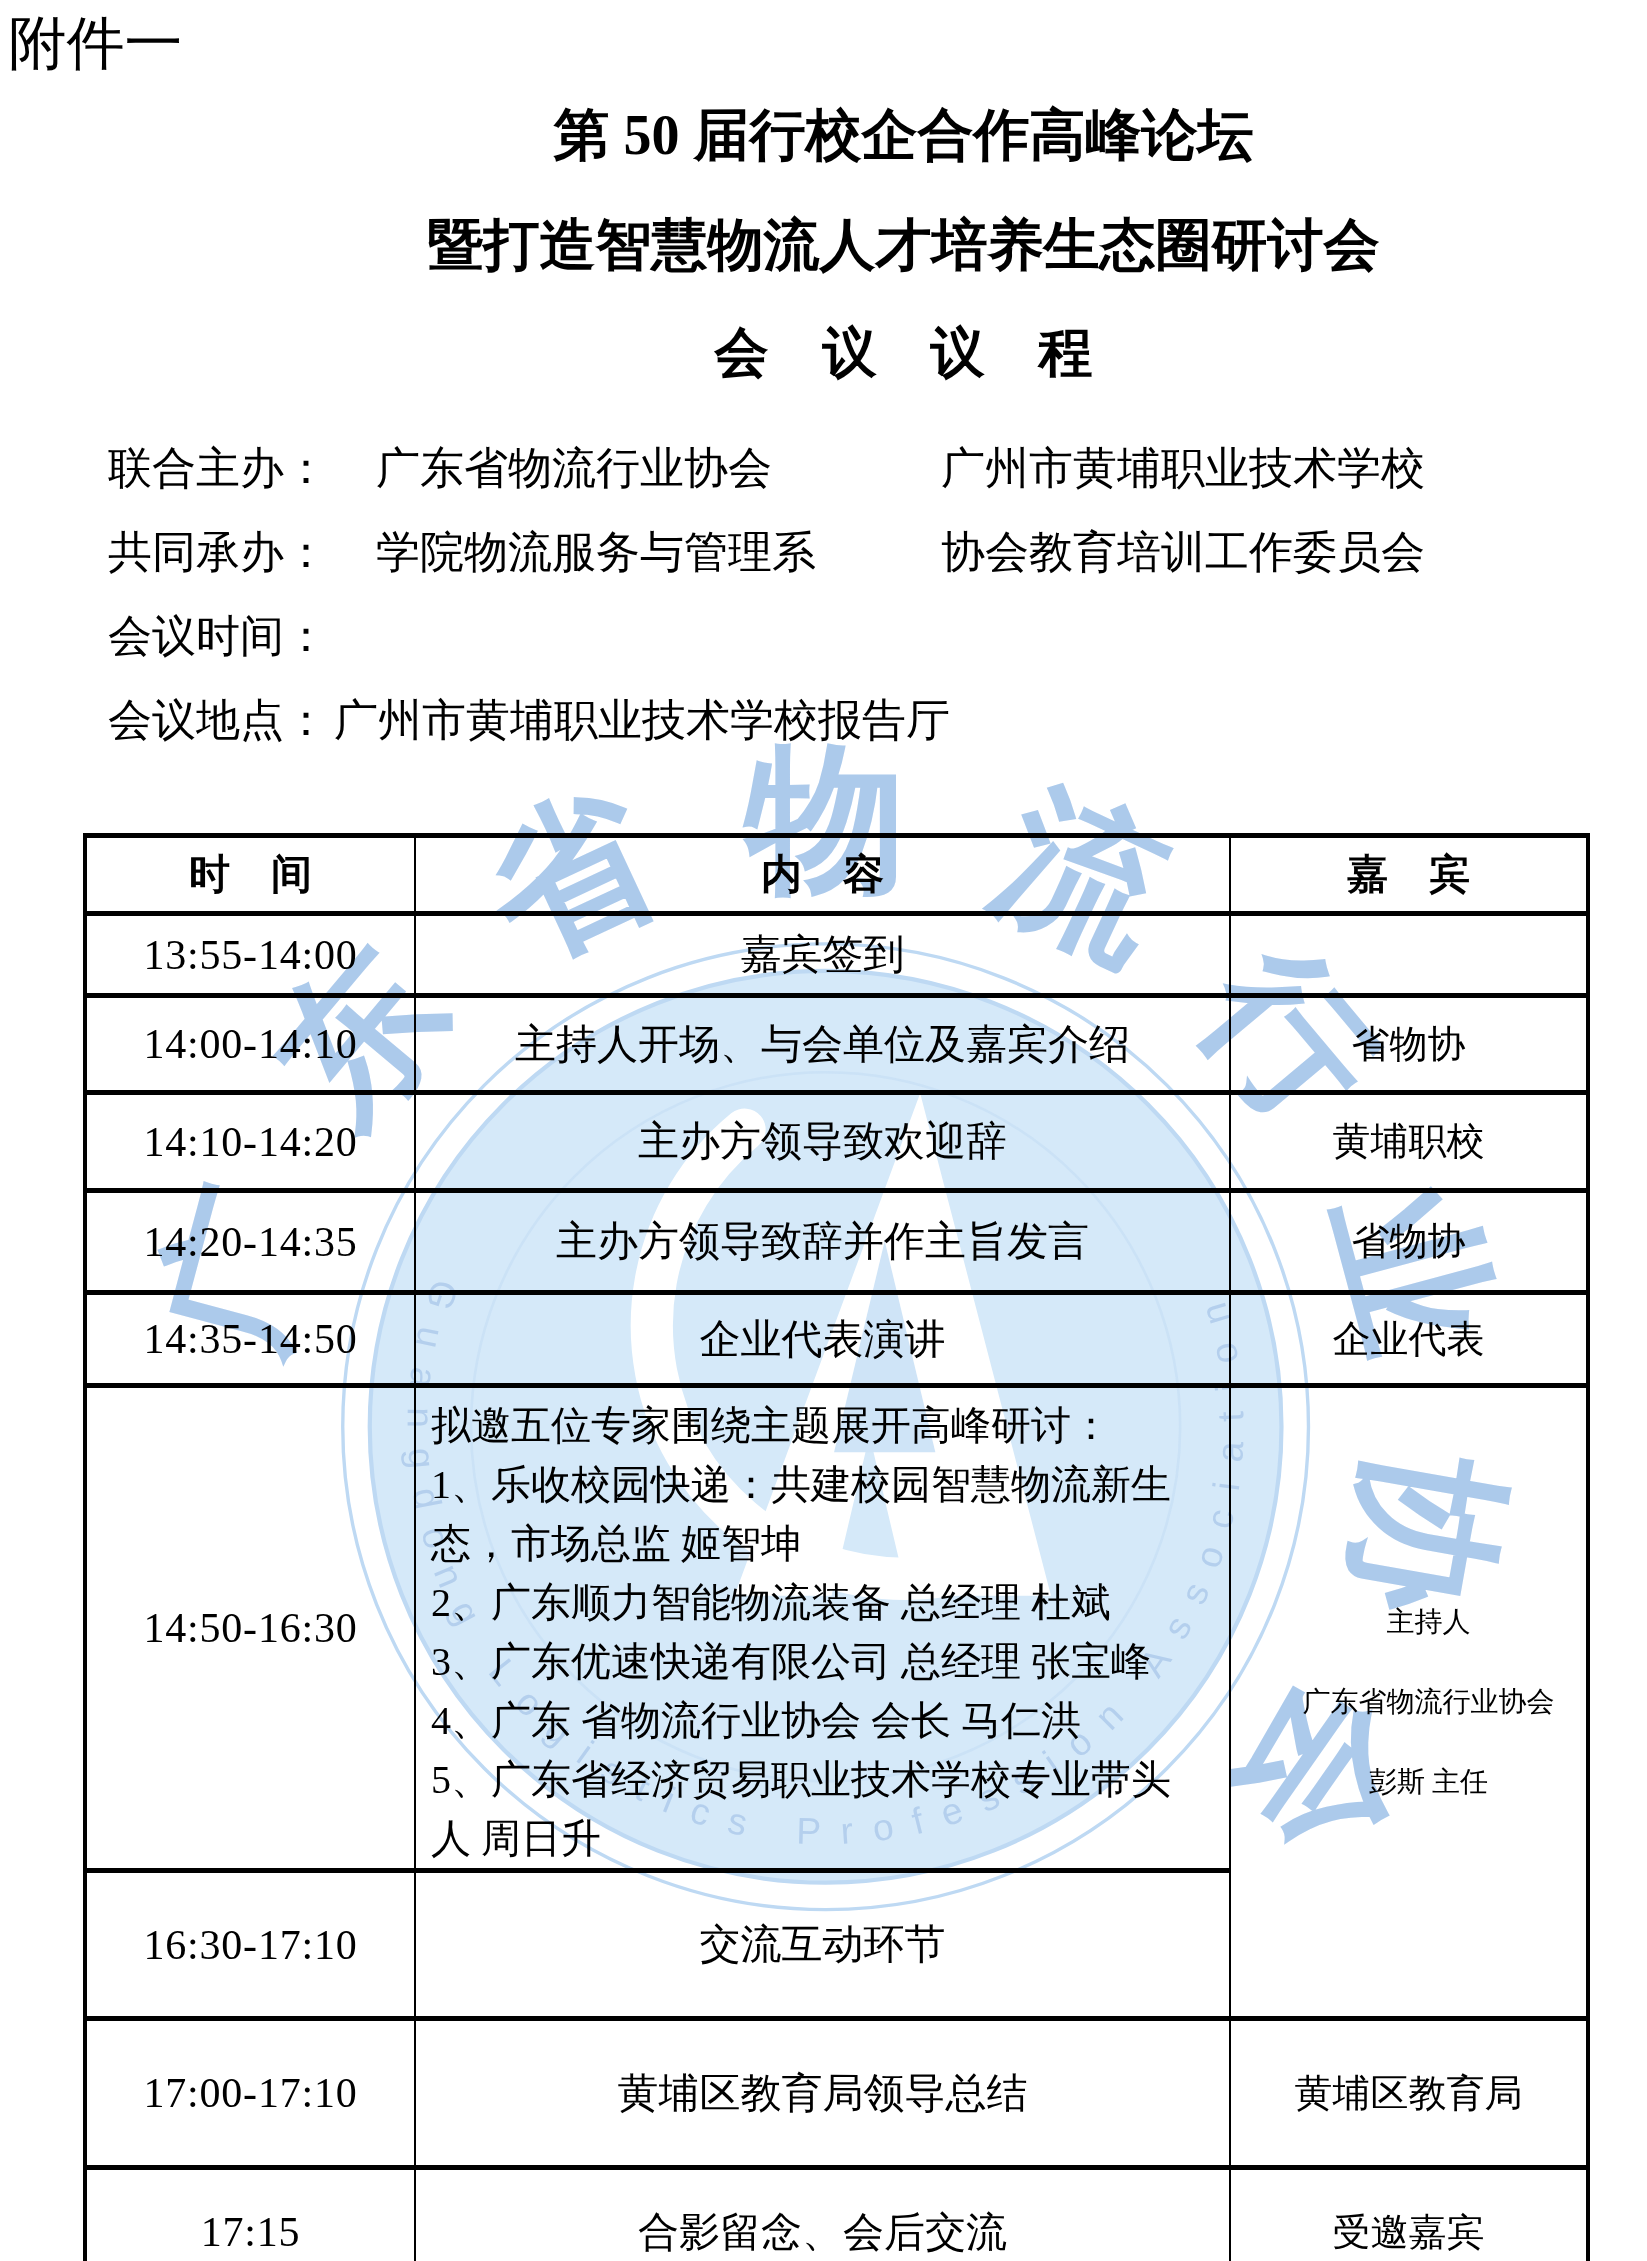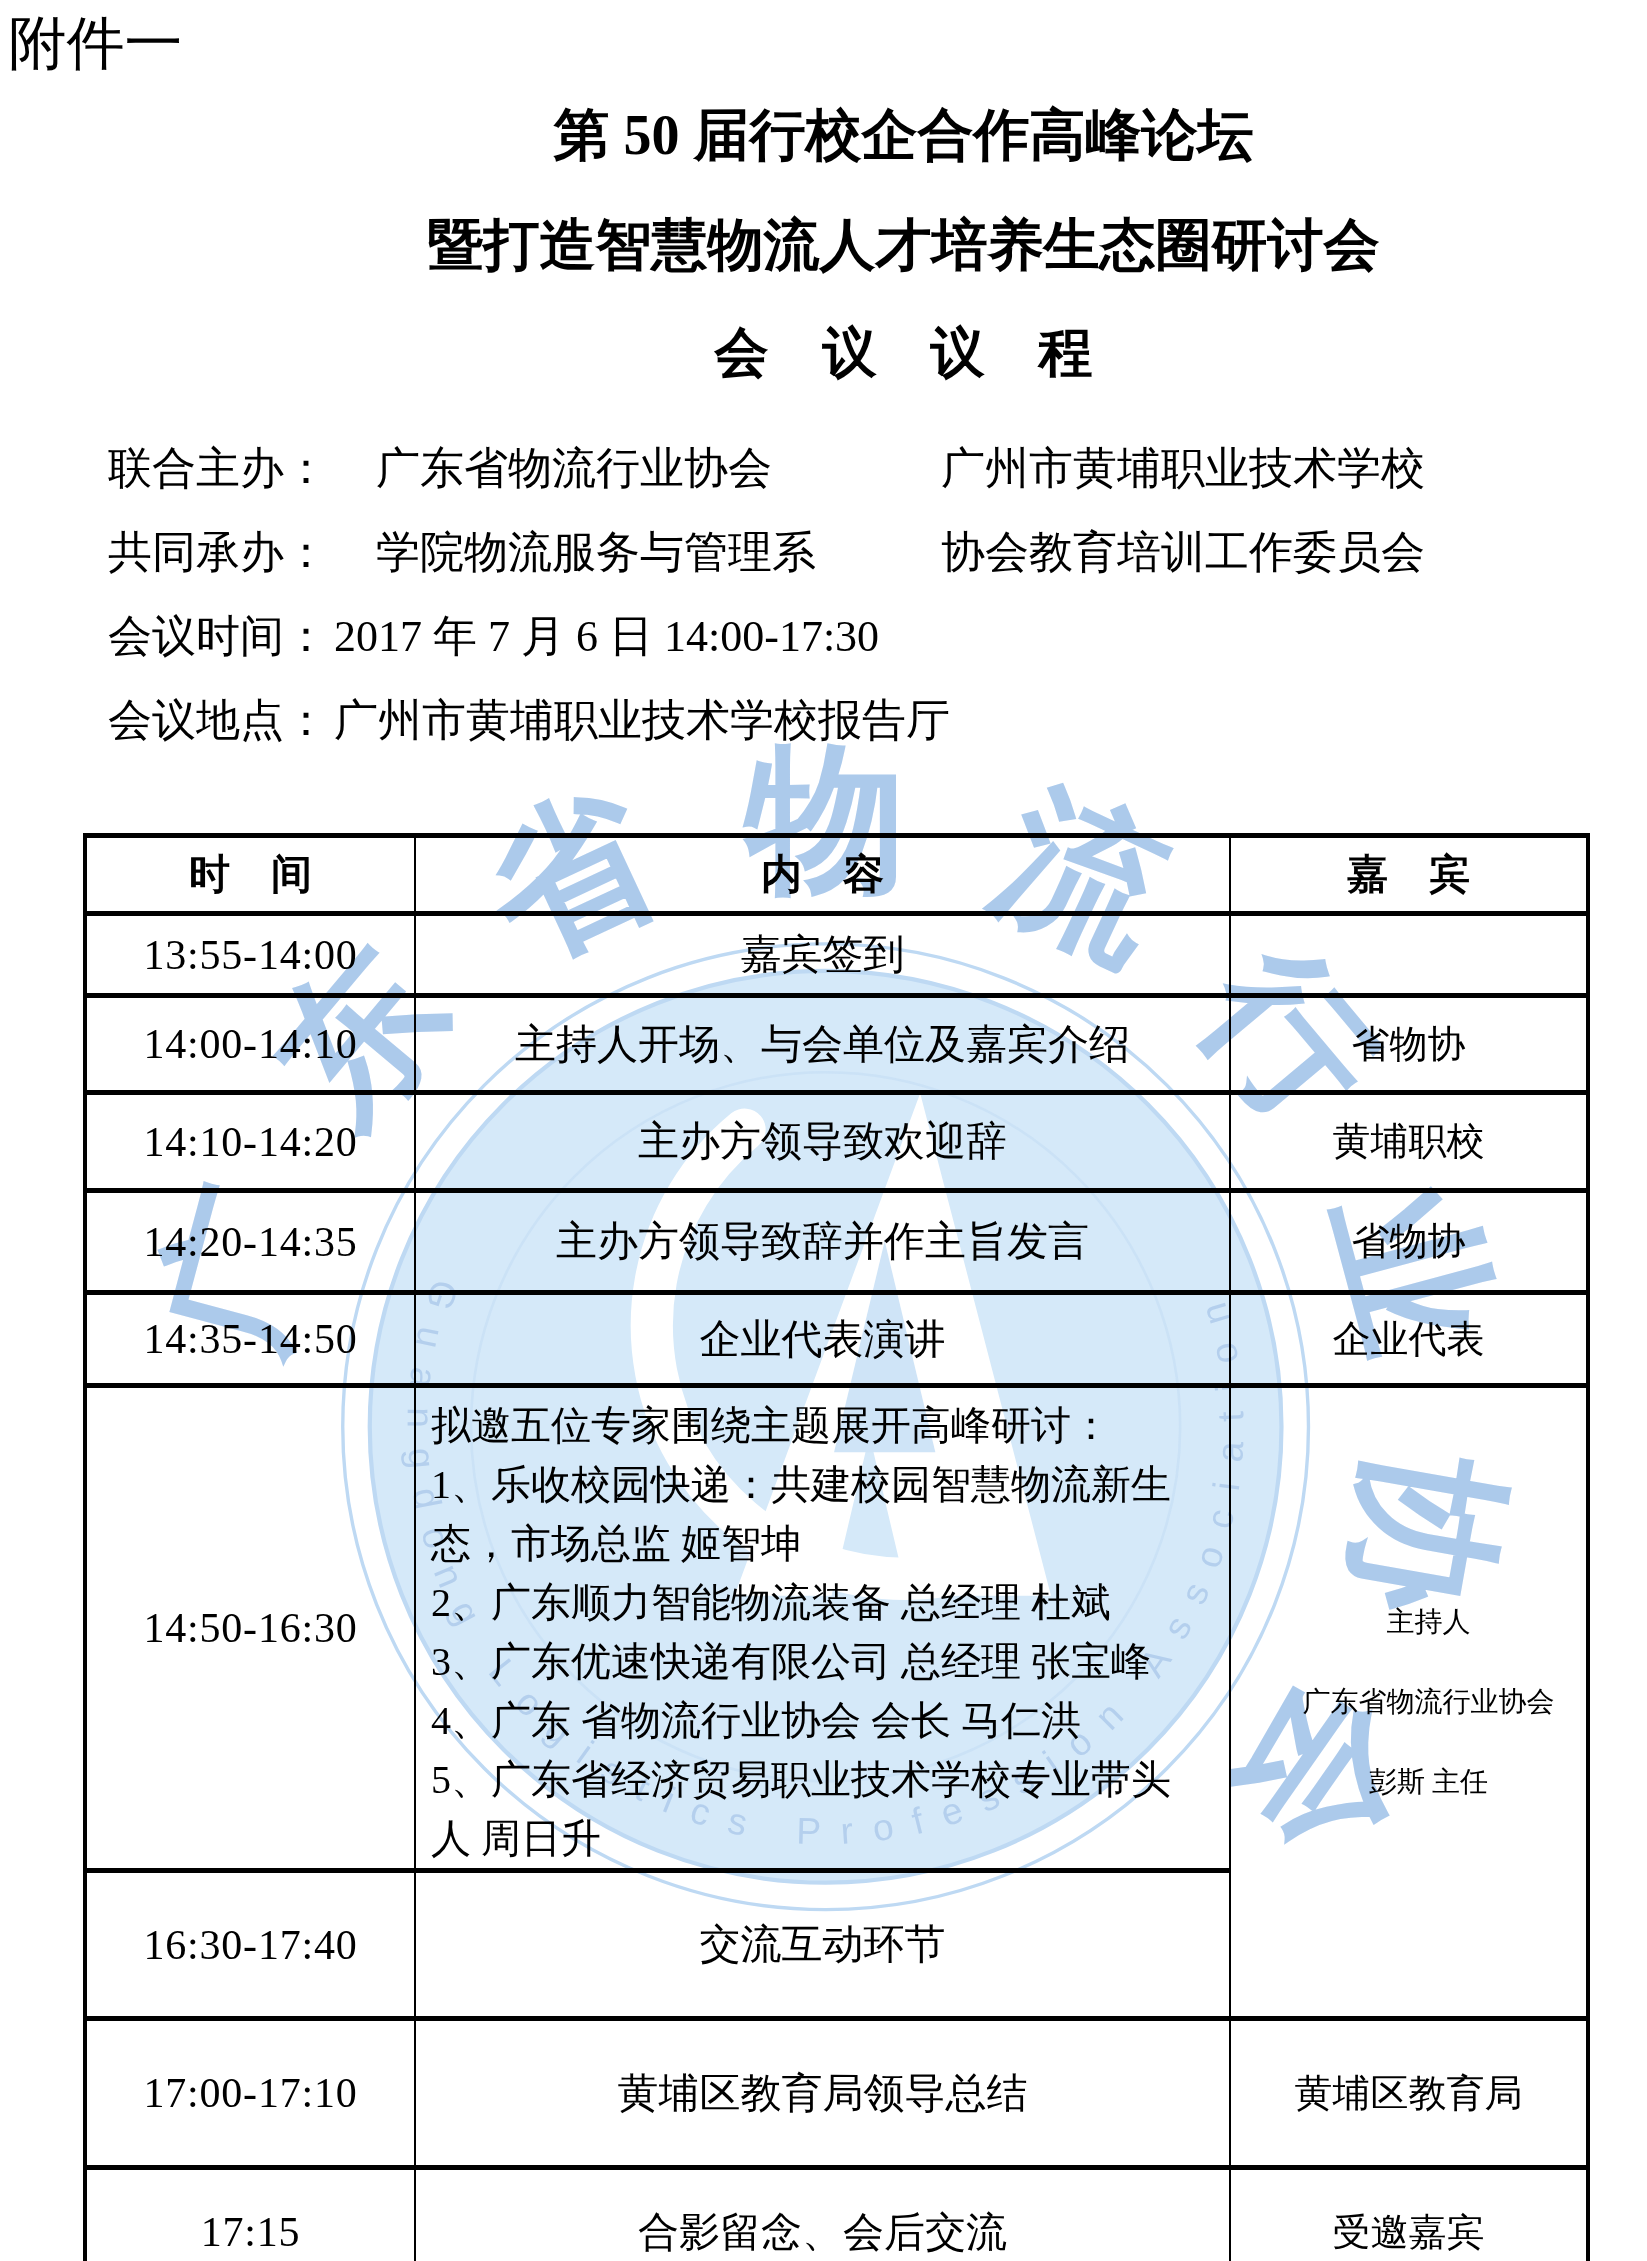--- a/index.html
+++ b/index.html
@@ -97,21 +97,20 @@
       <span class="seg-a">广东省物流行业协会</span>
       <span class="seg-b">广州市黄埔职业技术学校</span>
     </div>
     <div class="info-line">
       <span class="seg-label">共同承办：</span>
       <span class="seg-a">学院物流服务与管理系</span>
       <span class="seg-b">协会教育培训工作委员会</span>
     </div>
     <div class="info-line">
       <span class="seg-label">会议时间：</span>
-      <span class="seg-val">2017 年 7 月 6 日 14:00-17:30</span>
     </div>
     <div class="info-line">
       <span class="seg-label">会议地点：</span>
       <span class="seg-val">广州市黄埔职业技术学校报告厅</span>
     </div>
   </div>
 
   <table class="schedule">
     <colgroup>
       <col class="col-time">
@@ -157,21 +156,21 @@
 2、广东顺力智能物流装备 总经理 杜斌
 3、广东优速快递有限公司 总经理 张宝峰
 4、广东 省物流行业协会 会长 马仁洪
 5、广东省经济贸易职业技术学校专业带头
 人 周日升</td>
       <td class="guest-cell guest-multiline" rowspan="2">主持人
 广东省物流行业协会
 彭斯 主任</td>
     </tr>
     <tr class="r6">
-      <td class="time-cell">16:30-17:40</td>
+      <td class="time-cell">16:30-17:10</td>
       <td class="content-cell">交流互动环节</td>
     </tr>
     <tr class="r7">
       <td class="time-cell">17:00-17:10</td>
       <td class="content-cell">黄埔区教育局领导总结</td>
       <td class="guest-cell">黄埔区教育局</td>
     </tr>
     <tr class="r8">
       <td class="time-cell">17:15</td>
       <td class="content-cell">合影留念、会后交流</td>

